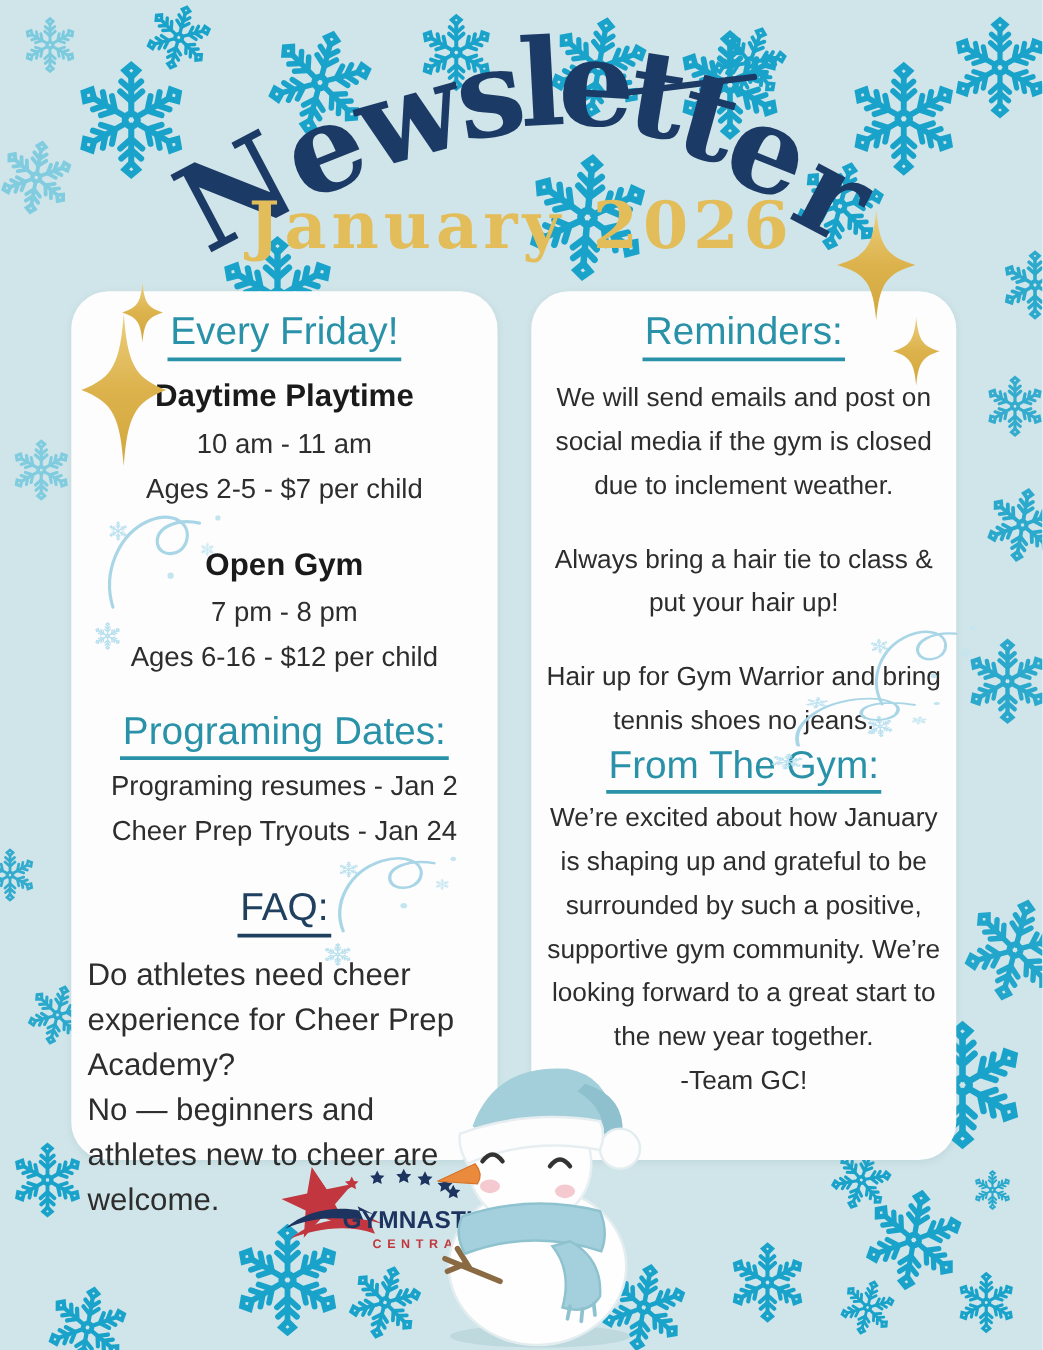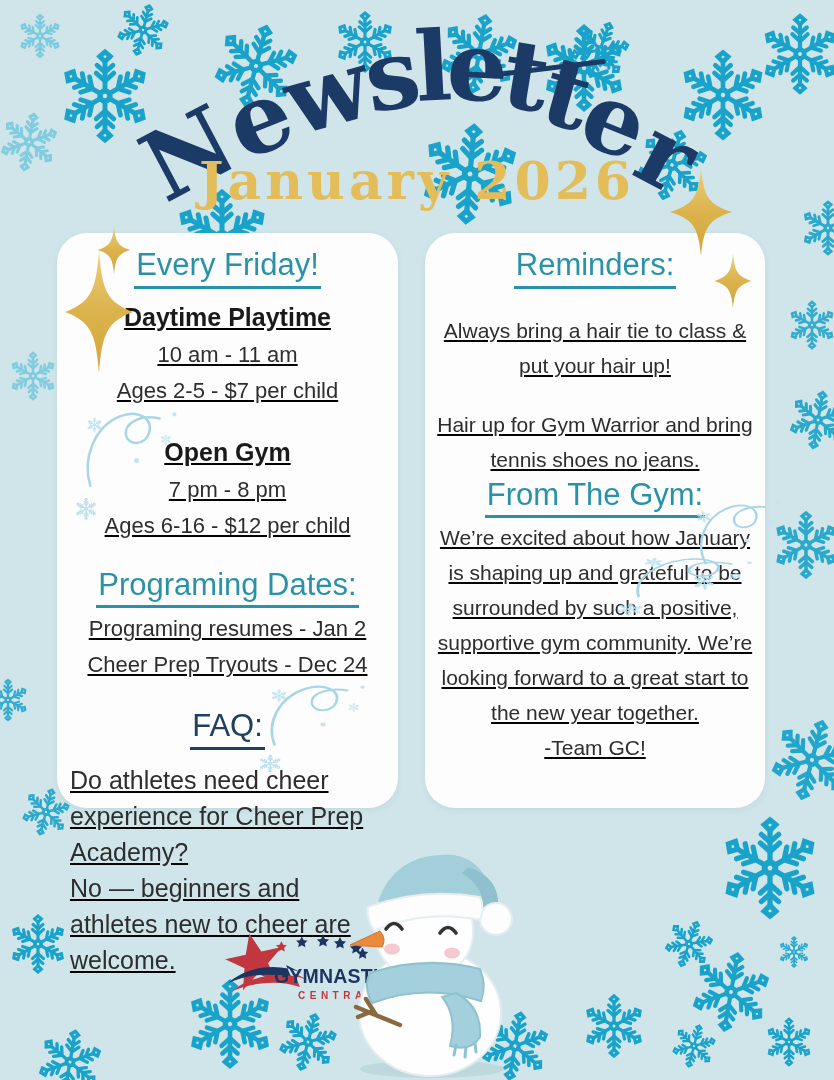--- a/index.html
+++ b/index.html
@@ -18,23 +18,23 @@
   #title-arc{position:absolute;left:0;top:18px;width:834px;height:200px;z-index:2;
     display:flex;justify-content:center;align-items:flex-start;}
   #title-arc span{display:inline-block;font-family:"DejaVu Serif",serif;font-weight:600;
     font-size:96px;color:var(--navy);line-height:1;letter-spacing:-4px;}
   #title-bar{position:absolute;left:488px;top:66px;width:118px;height:5px;
     background:var(--navy);transform:rotate(-7deg);z-index:2;border-radius:2px;}
   #subtitle{position:absolute;left:0;top:150px;width:834px;text-align:center;z-index:2;
     font-family:"DejaVu Serif",serif;font-weight:600;font-size:52px;
     color:#e2bd5a;letter-spacing:4px;}
   
-  .card{position:absolute;top:233px;height:575px;background:var(--card);
+  .card{position:absolute;top:233px;height:695px;background:var(--card);
     border-radius:30px;z-index:1;box-sizing:border-box;text-align:center;
-    box-shadow:0 2px 6px rgba(120,160,170,.18);text-decoration:underline;}
+    box-shadow:0 2px 6px rgba(120,160,170,.18);}
   #left-card{left:57px;width:341px;padding:14px 13px 0 13px;}
   #right-card{left:425px;width:340px;padding:14px 8px 0 8px;}
   h2{margin:0;font-size:31px;font-weight:500;display:inline-block;
     padding:0 2px 2px 2px;border-bottom:3px solid currentColor;line-height:1.18;}
   h2.teal{color:var(--teal);}
   h2.navyh{color:var(--navy-head);}
   .bold-line{font-size:25px;font-weight:700;color:#1a1a1a;}
   .line{font-size:22px;color:var(--body);}
   .rline{font-size:21px;color:var(--body);line-height:35px;}
   .left-align{text-align:left;font-size:25px;line-height:36px;color:var(--body);}
@@ -144,28 +144,29 @@
   <div class="card" id="left-card">
     <h2 class="teal">Every Friday!</h2>
     <div class="bold-line m14">Daytime Playtime</div>
     <div class="line m10">10 am - 11 am</div>
     <div class="line m10">Ages 2-5 - $7 per child</div>
     <div class="bold-line m34">Open Gym</div>
     <div class="line m10">7 pm - 8 pm</div>
     <div class="line m10">Ages 6-16 - $12 per child</div>
     <div class="m28"><h2 class="teal">Programing Dates:</h2></div>
     <div class="line m8">Programing resumes - Jan 2</div>
-    <div class="line m10">Cheer Prep Tryouts - Dec 24</div>
+    <div class="line m10">Cheer Prep Tryouts - Jan 24</div>
     <div class="m30"><h2 class="navyh">FAQ:</h2></div>
     <div class="left-align m12">Do athletes need cheer experience for Cheer Prep Academy?</div>
     <div class="left-align">No — beginners and athletes new to cheer are welcome.</div>
   </div>
 
   <div class="card" id="right-card">
     <h2 class="teal">Reminders:</h2>
+    <div class="rline m12">We will send emails and post on social media if the gym is closed due to inclement weather.</div>
     <div class="rline m24">Always bring a hair tie to class &amp; put your hair up!</div>
     <div class="rline m24">Hair up for Gym Warrior and bring tennis shoes no jeans.</div>
     <div class="m22"><h2 class="teal">From The Gym:</h2></div>
     <div class="rline m2">We’re excited about how January is shaping up and grateful to be surrounded by such a positive, supportive gym community. We’re looking forward to a great start to the new year together.</div>
     <div class="rline">-Team GC!</div>
   </div>
 
   <svg id="decor" class="layer">
     <use href="#sparkle" transform="translate(114,250) scale(0.48)"></use>
     <use href="#sparkle" transform="translate(99,312) scale(1.0,1.22)"></use>

